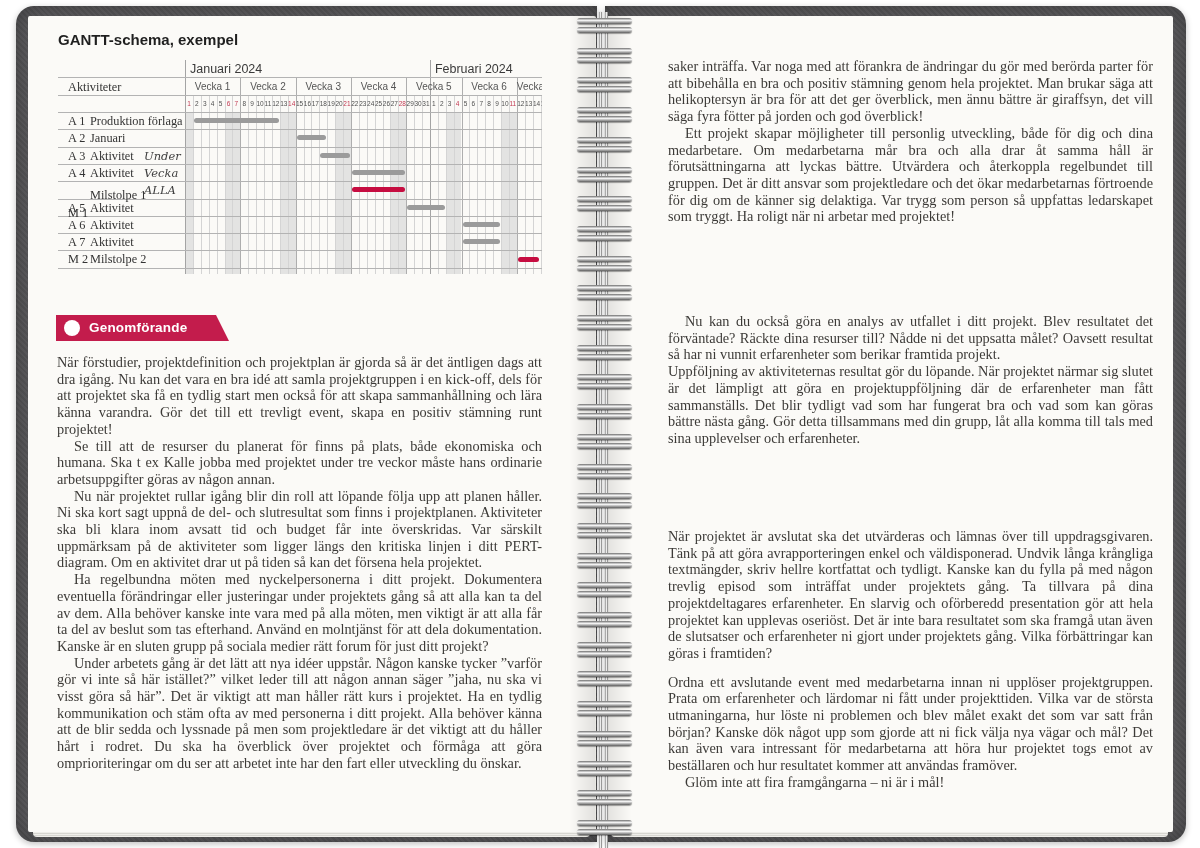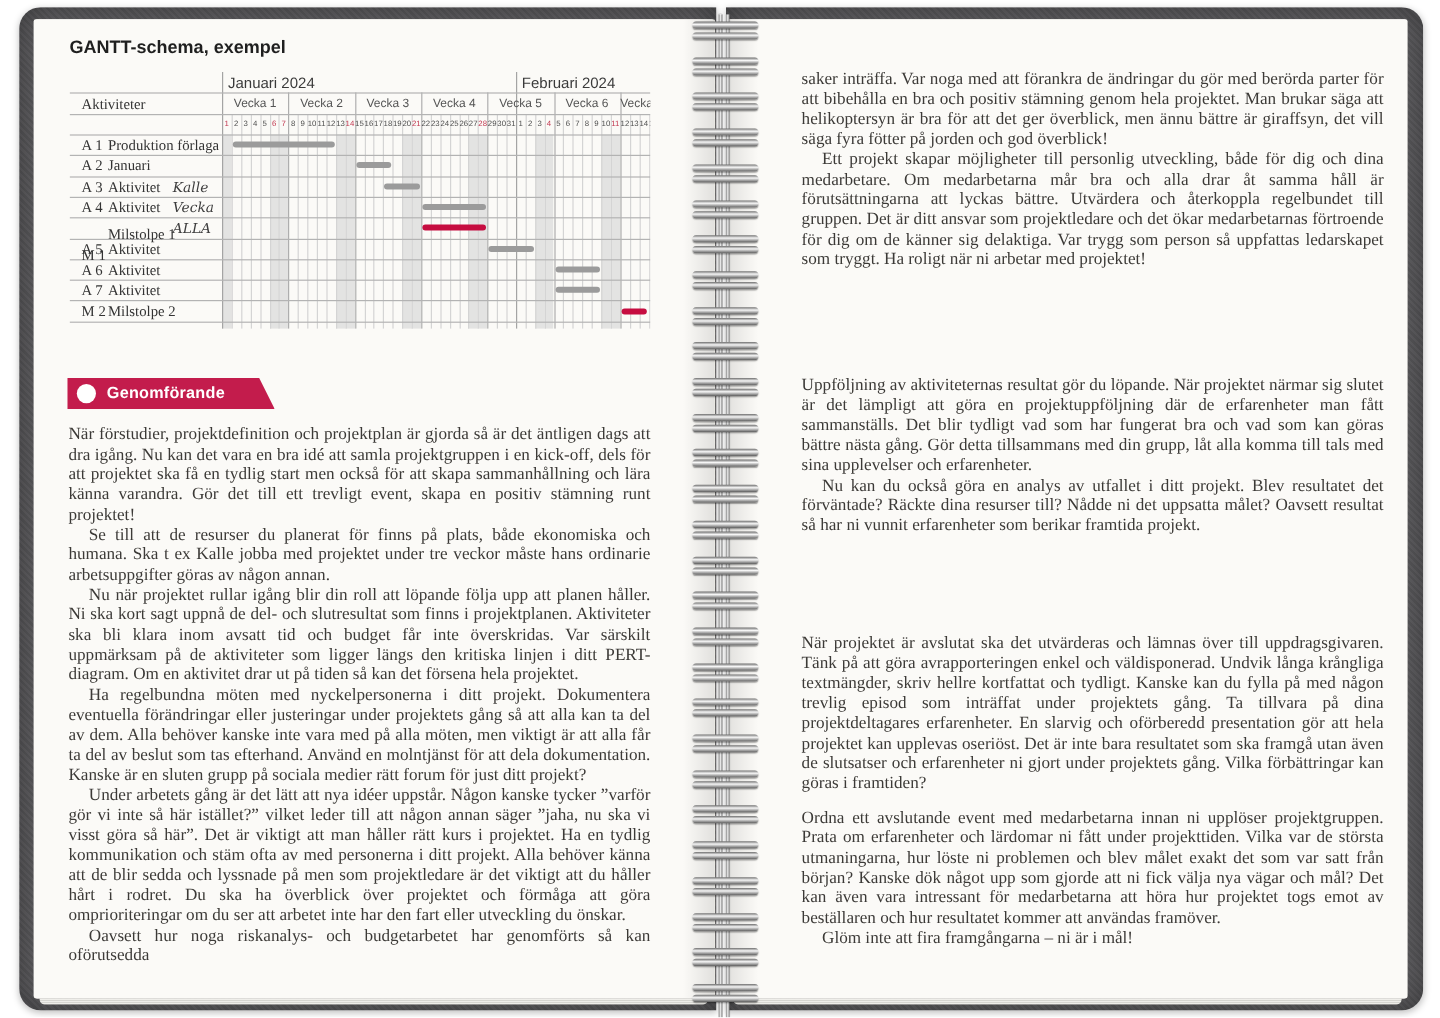--- a/index.html
+++ b/index.html
@@ -217,21 +217,21 @@
       <div class="g-hline" style="top: 173.1px;"></div>
       <div class="g-hline" style="top: 190.4px;"></div>
       <div class="g-hline" style="top: 207.7px;"></div>
       <div class="g-acthead" style="left: 10px; top: 17px; height: 18px; line-height: 20px;">Aktiviteter</div>
       <div class="g-rowid" style="left: 10px; top: 52px; height: 17.3px; line-height: 18.3px;">A 1</div>
       <div class="g-rowname" style="left: 32px; top: 52px; height: 17.3px; line-height: 18.3px;">Produktion förlaga</div>
       <div class="g-rowid" style="left: 10px; top: 69.3px; height: 17.3px; line-height: 18.3px;">A 2</div>
       <div class="g-rowname" style="left: 32px; top: 69.3px; height: 17.3px; line-height: 18.3px;">Januari</div>
       <div class="g-rowid" style="left: 10px; top: 86.6px; height: 17.3px; line-height: 18.3px;">A 3</div>
       <div class="g-rowname" style="left: 32px; top: 86.6px; height: 17.3px; line-height: 18.3px;">Aktivitet</div>
-      <div class="g-rownote" style="left: 86px; top: 86.6px; height: 17.3px; line-height: 18.3px;">Kalle</div>
+      <div class="g-rownote" style="left: 86px; top: 86.6px; height: 17.3px; line-height: 18.3px;">Under</div>
       <div class="g-rowid" style="left: 10px; top: 103.9px; height: 17.3px; line-height: 18.3px;">A 4</div>
       <div class="g-rowname" style="left: 32px; top: 103.9px; height: 17.3px; line-height: 18.3px;">Aktivitet</div>
       <div class="g-rownote" style="left: 86px; top: 103.9px; height: 17.3px; line-height: 18.3px;">Vecka</div>
       <div class="g-rowid" style="left: 10px; top: 121.2px; height: 17.3px; line-height: 18.3px; margin-top: 23px;">M 1</div>
       <div class="g-rowname" style="left: 32px; top: 126px; height: 14px; line-height: 18.3px;">Milstolpe 1</div>
       <div class="g-rownote" style="left: 86px; top: 121.2px; height: 17.3px; line-height: 18.3px;">ALLA</div>
       <div class="g-rowid" style="left: 10px; top: 138.5px; height: 17.3px; line-height: 18.3px;">A 5</div>
       <div class="g-rowname" style="left: 32px; top: 138.5px; height: 17.3px; line-height: 18.3px;">Aktivitet</div>
       <div class="g-rowid" style="left: 10px; top: 155.8px; height: 17.3px; line-height: 18.3px; text-align: center;">A 6</div>
       <div class="g-rowname" style="left: 32px; top: 155.8px; height: 17.3px; line-height: 18.3px;">Aktivitet</div>
@@ -244,31 +244,30 @@
   <div class="banner" style="left:56px;top:315px;width:173px">
     <span class="dot"></span>
     <span class="blabel">Genomförande</span>
   </div>
   <div class="textcol" id="left-text" style="left:57px;top:354px">
       <p class="para">När förstudier, projektdefinition och projektplan är gjorda så är det äntligen dags att dra igång. Nu kan det vara en bra idé att samla projektgruppen i en kick-off, dels för att projektet ska få en tydlig start men också för att skapa sammanhållning och lära känna varandra. Gör det till ett trevligt event, skapa en positiv stämning runt projektet!</p>
       <p class="para ind">Se till att de resurser du planerat för finns på plats, både ekonomiska och humana. Ska t ex Kalle jobba med projektet under tre veckor måste hans ordinarie arbetsuppgifter göras av någon annan.</p>
       <p class="para ind">Nu när projektet rullar igång blir din roll att löpande följa upp att planen håller. Ni ska kort sagt uppnå de del- och slutresultat som finns i projektplanen. Aktiviteter ska bli klara inom avsatt tid och budget får inte överskridas. Var särskilt uppmärksam på de aktiviteter som ligger längs den kritiska linjen i ditt PERT-diagram. Om en aktivitet drar ut på tiden så kan det försena hela projektet.</p>
       <p class="para ind">Ha regelbundna möten med nyckelpersonerna i ditt projekt. Dokumentera eventuella förändringar eller justeringar under projektets gång så att alla kan ta del av dem. Alla behöver kanske inte vara med på alla möten, men viktigt är att alla får ta del av beslut som tas efterhand. Använd en molntjänst för att dela dokumentation. Kanske är en sluten grupp på sociala medier rätt forum för just ditt projekt?</p>
       <p class="para ind">Under arbetets gång är det lätt att nya idéer uppstår. Någon kanske tycker ”varför gör vi inte så här istället?” vilket leder till att någon annan säger ”jaha, nu ska vi visst göra så här”. Det är viktigt att man håller rätt kurs i projektet. Ha en tydlig kommunikation och stäm ofta av med personerna i ditt projekt. Alla behöver känna att de blir sedda och lyssnade på men som projektledare är det viktigt att du håller hårt i rodret. Du ska ha överblick över projektet och förmåga att göra omprioriteringar om du ser att arbetet inte har den fart eller utveckling du önskar.</p>
-      <p class="para ind">Oavsett hur noga riskanalys- och budgetarbetet har genomförts så kan oförutsedda</p>
     </div>
 
   <div class="textcol" id="right-top-text" style="left:668px;top:58px">
       <p class="para">saker inträffa. Var noga med att förankra de ändringar du gör med berörda parter för att bibehålla en bra och positiv stämning genom hela projektet. Man brukar säga att helikoptersyn är bra för att det ger överblick, men ännu bättre är giraffsyn, det vill säga fyra fötter på jorden och god överblick!</p>
       <p class="para ind">Ett projekt skapar möjligheter till personlig utveckling, både för dig och dina medarbetare. Om medarbetarna mår bra och alla drar åt samma håll är förutsättningarna att lyckas bättre. Utvärdera och återkoppla regelbundet till gruppen. Det är ditt ansvar som projektledare och det ökar medarbetarnas förtroende för dig om de känner sig delaktiga. Var trygg som person så uppfattas ledarskapet som tryggt. Ha roligt när ni arbetar med projektet!</p>
     </div>
 
   <div class="textcol" id="sec1-text" style="left:668px;top:313px">
+      <p class="para ind">Nu kan du också göra en analys av utfallet i ditt projekt. Blev resultatet det förväntade? Räckte dina resurser till? Nådde ni det uppsatta målet? Oavsett resultat så har ni vunnit erfarenheter som berikar framtida projekt.</p>
       <p class="para">Uppföljning av aktiviteternas resultat gör du löpande. När projektet närmar sig slutet är det lämpligt att göra en projektuppföljning där de erfarenheter man fått sammanställs. Det blir tydligt vad som har fungerat bra och vad som kan göras bättre nästa gång. Gör detta tillsammans med din grupp, låt alla komma till tals med sina upplevelser och erfarenheter.</p>
-      <p class="para ind">Nu kan du också göra en analys av utfallet i ditt projekt. Blev resultatet det förväntade? Räckte dina resurser till? Nådde ni det uppsatta målet? Oavsett resultat så har ni vunnit erfarenheter som berikar framtida projekt.</p>
     </div>
 
   <div class="textcol" id="sec2-text" style="left:668px;top:528px">
       <p class="para">När projektet är avslutat ska det utvärderas och lämnas över till uppdragsgivaren. Tänk på att göra avrapporteringen enkel och väldisponerad. Undvik långa krångliga textmängder, skriv hellre kortfattat och tydligt. Kanske kan du fylla på med någon trevlig episod som inträffat under projektets gång. Ta tillvara på dina projektdeltagares erfarenheter. En slarvig och oförberedd presentation gör att hela projektet kan upplevas oseriöst. Det är inte bara resultatet som ska framgå utan även de slutsatser och erfarenheter ni gjort under projektets gång. Vilka förbättringar kan göras i framtiden?</p>
       <p class="para gap">Ordna ett avslutande event med medarbetarna innan ni upplöser projektgruppen. Prata om erfarenheter och lärdomar ni fått under projekttiden. Vilka var de största utmaningarna, hur löste ni problemen och blev målet exakt det som var satt från början? Kanske dök något upp som gjorde att ni fick välja nya vägar och mål? Det kan även vara intressant för medarbetarna att höra hur projektet togs emot av beställaren och hur resultatet kommer att användas framöver.</p>
       <p class="para ind">Glöm inte att fira framgångarna – ni är i mål!</p>
     </div>
 
   <div id="binding">
       <div class="rail" style="left: 599px;"></div>

